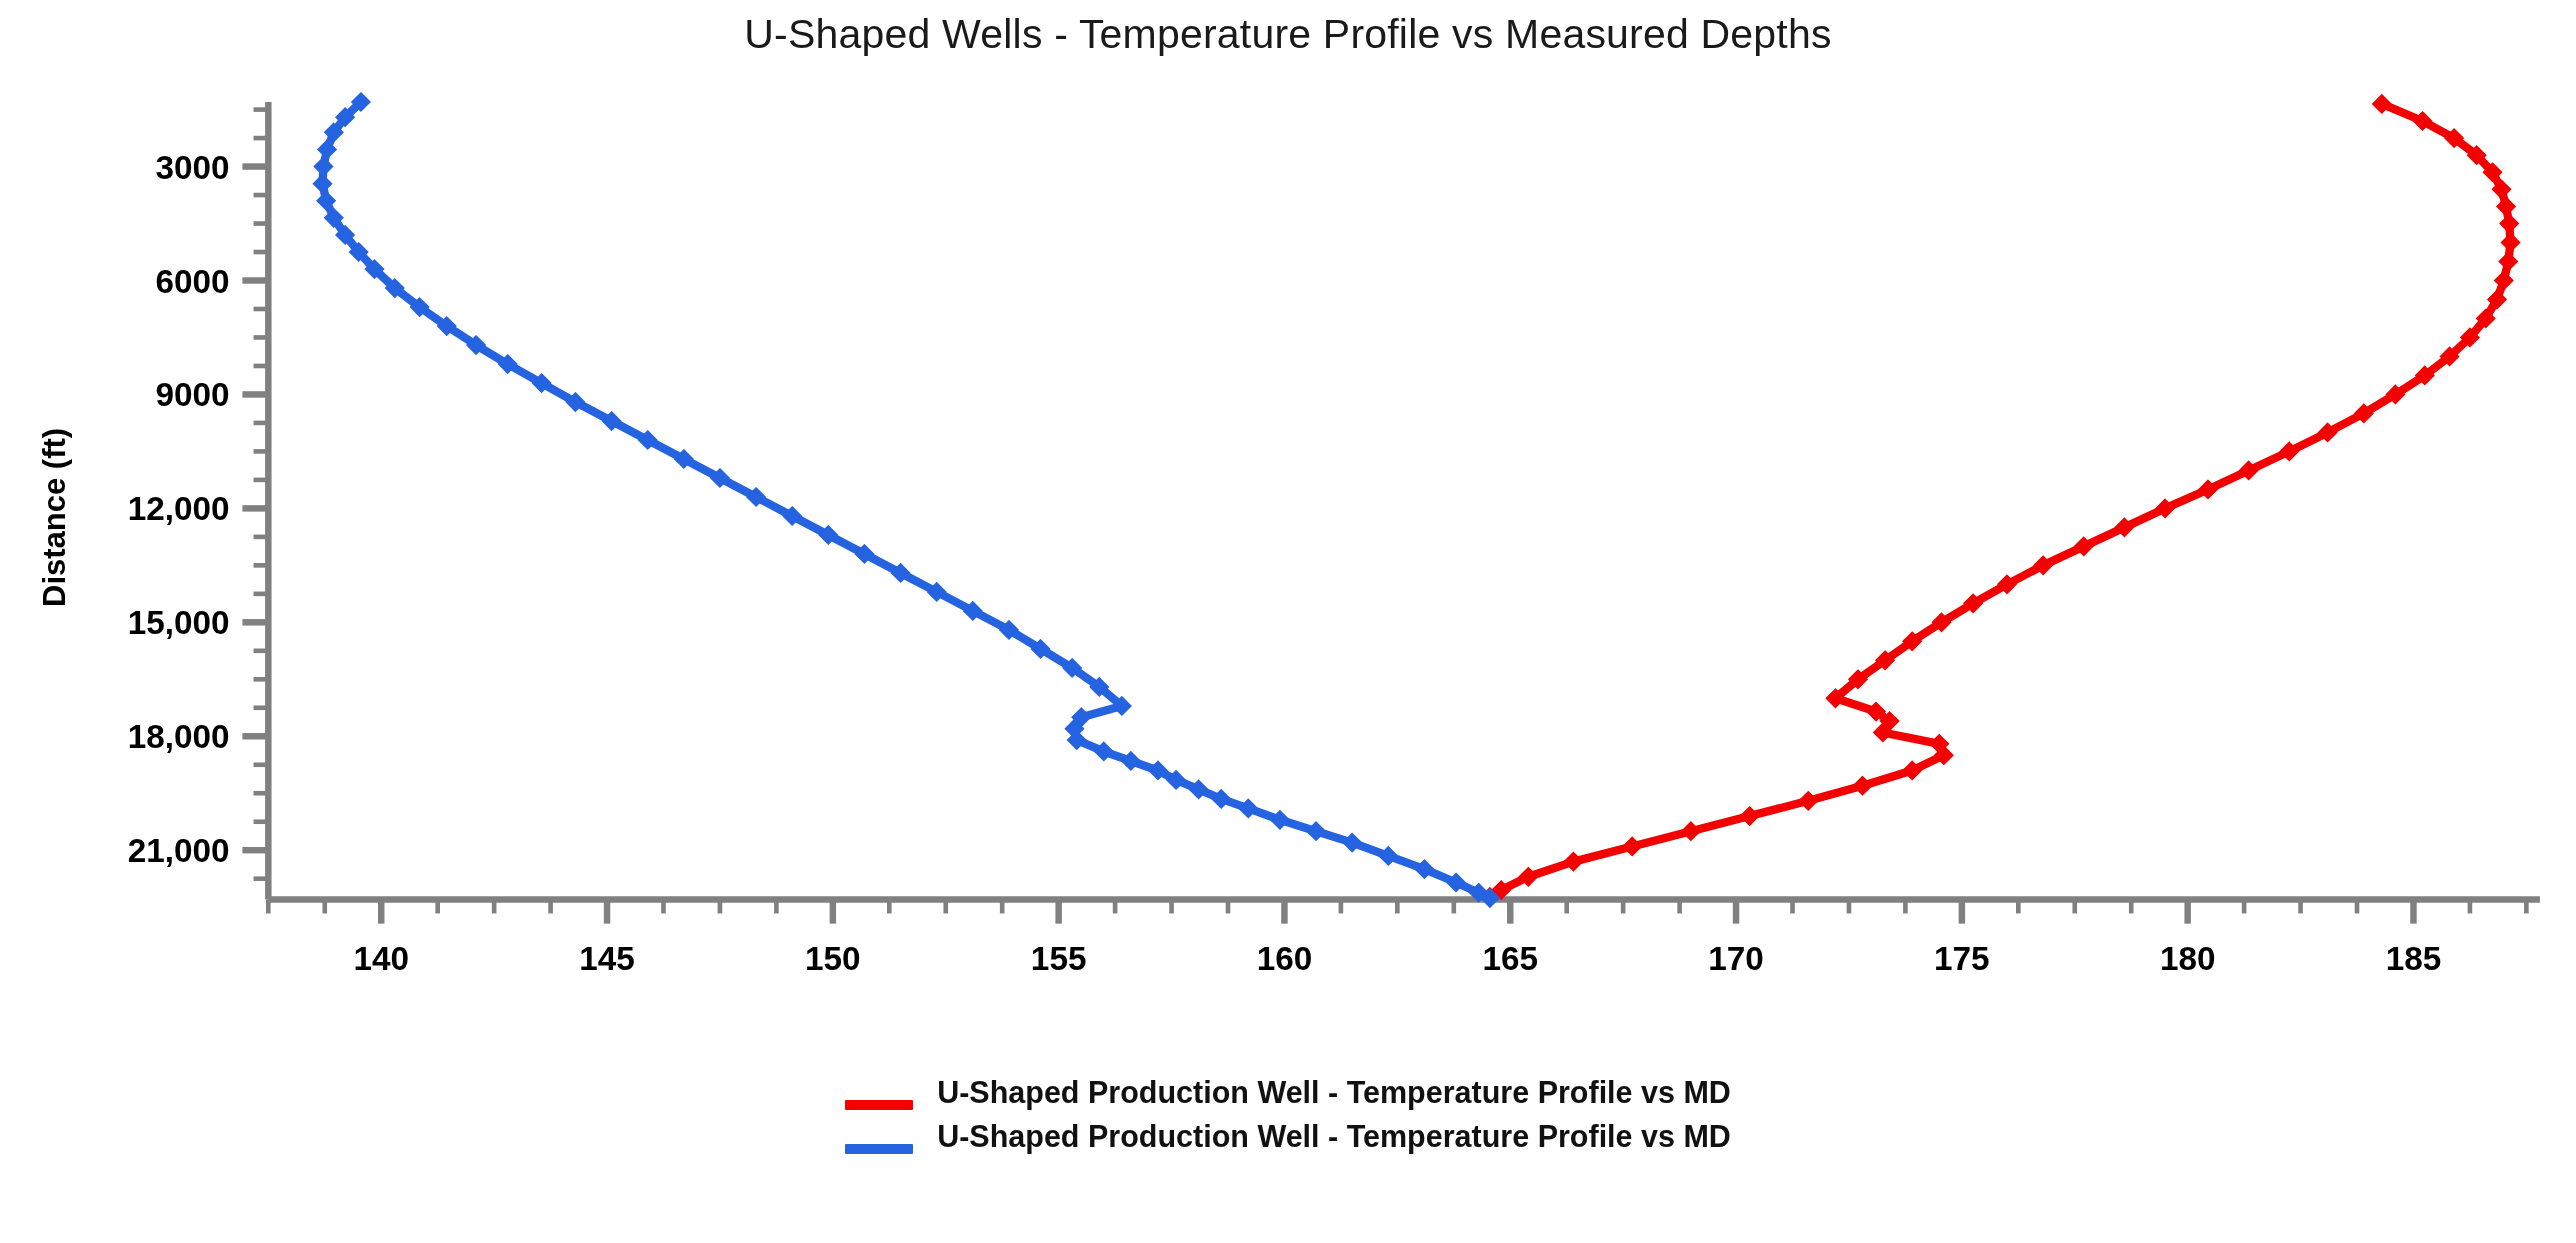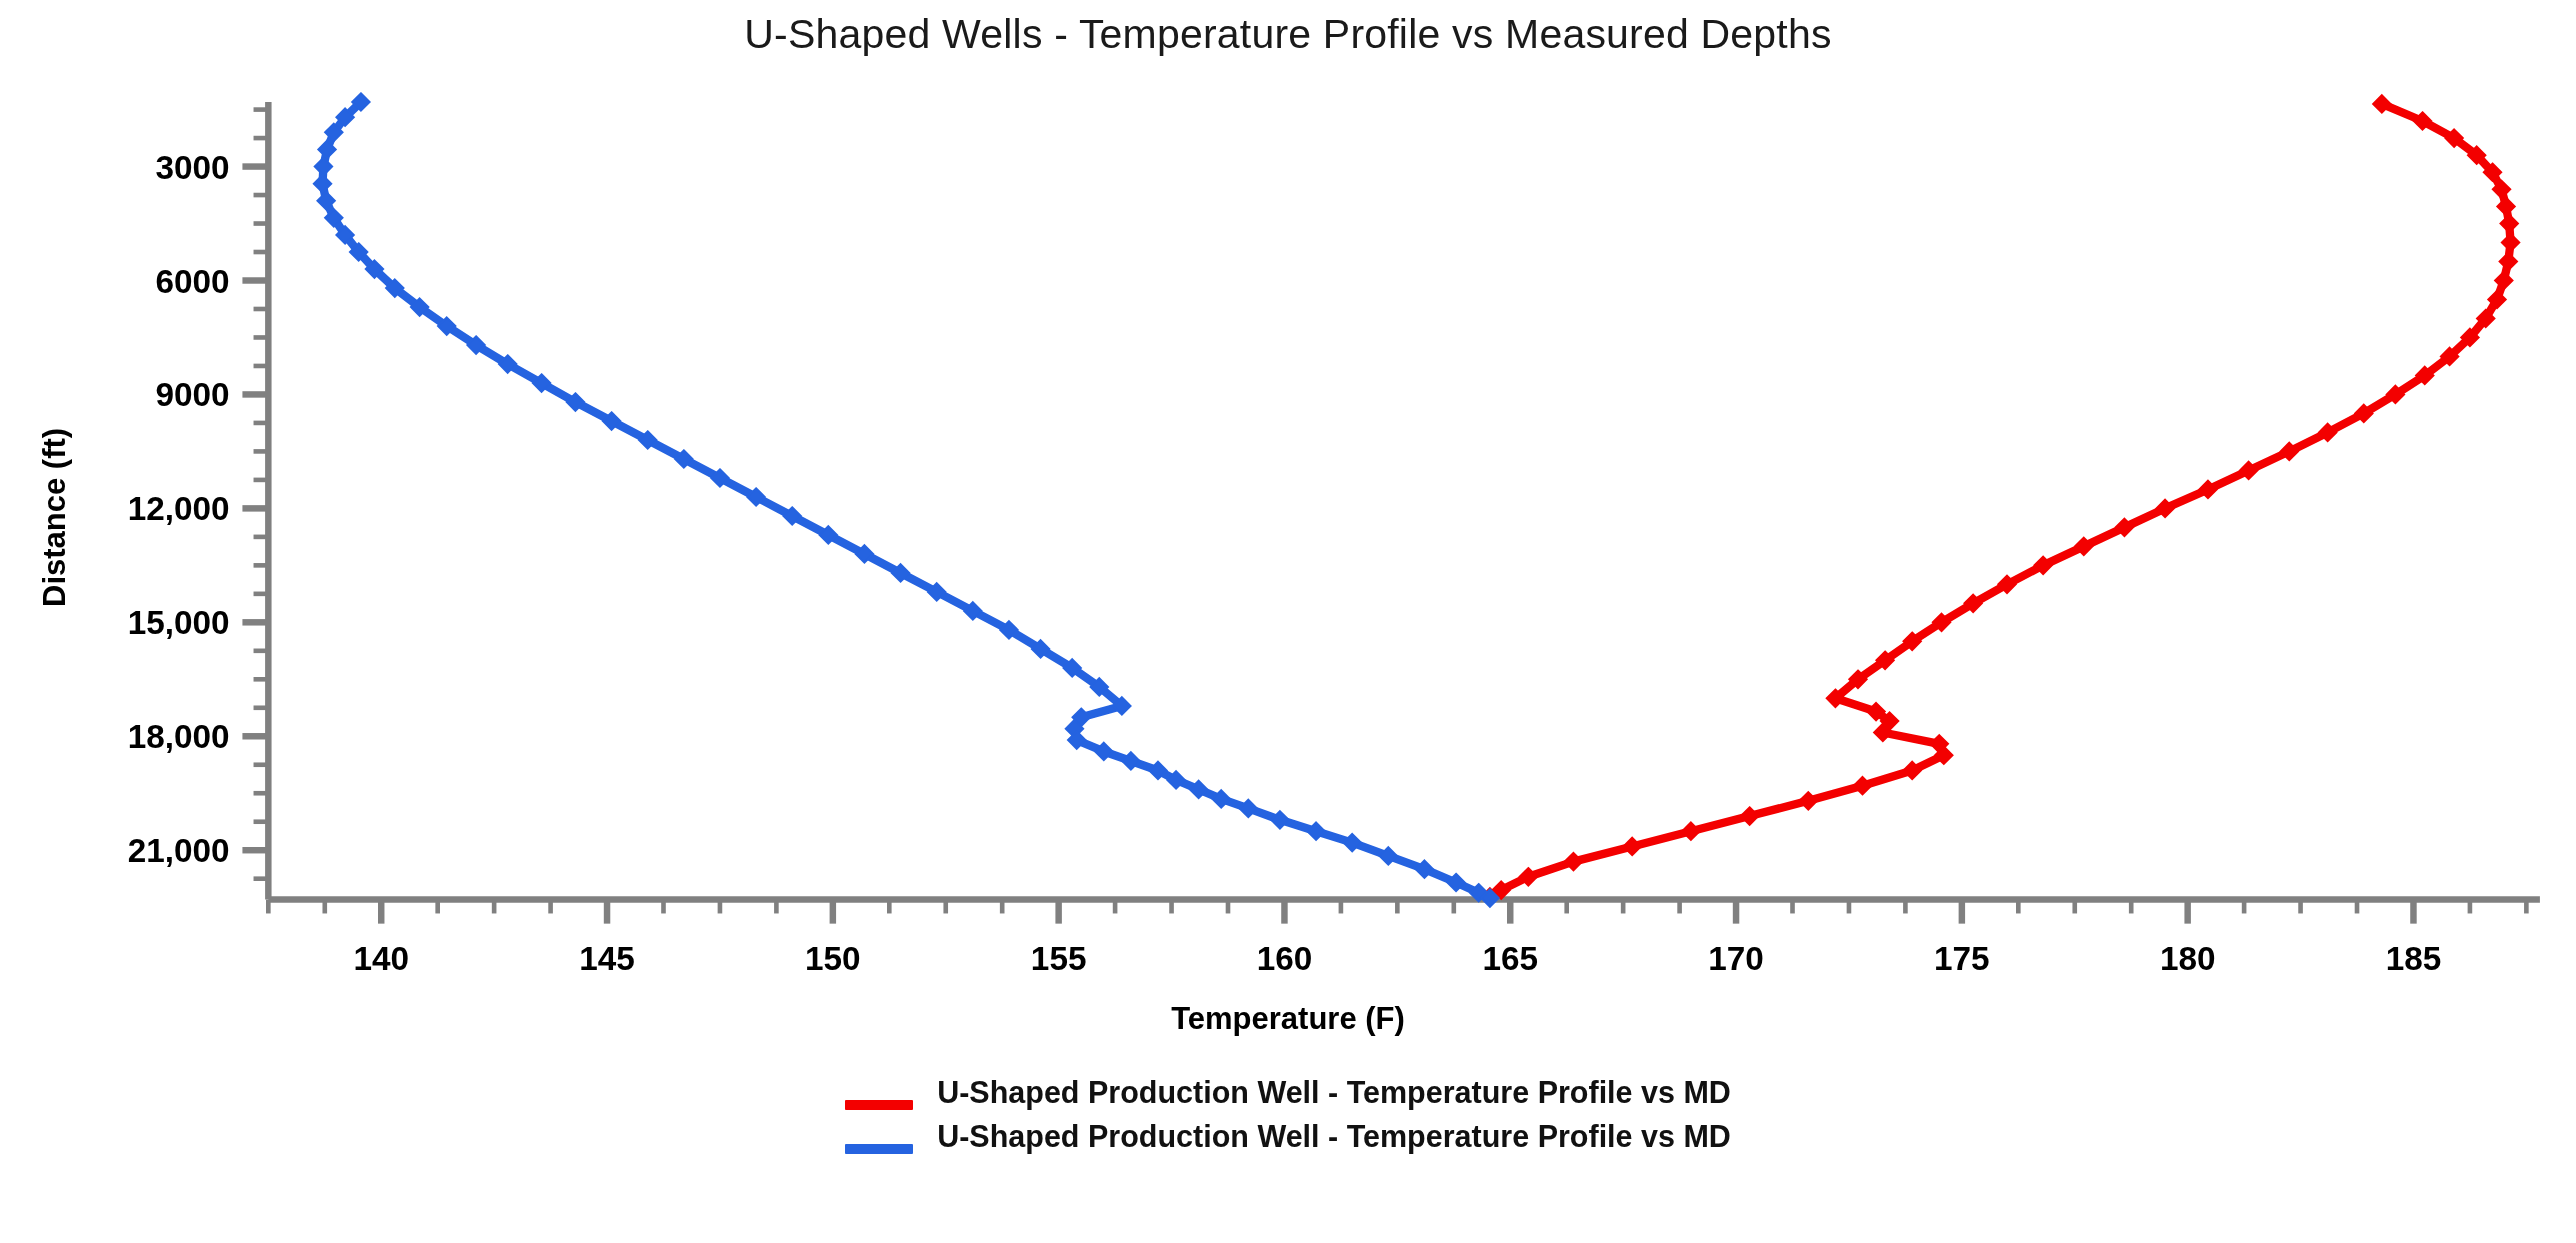--- a/index.html
+++ b/index.html
@@ -238,21 +238,20 @@
         <path d="M 1461.3717693836975 900.9285714285714 L 1470.8717693836975 910.4285714285714 L 1461.3717693836975 919.9285714285714 L 1451.8717693836975 910.4285714285714 Z" fill="#2563e0" stroke="#2563e0" stroke-width="2"></path>
         <path d="M 1500.4174950298213 915.2952380952381 L 1509.9174950298213 924.7952380952381 L 1500.4174950298213 934.2952380952381 L 1490.9174950298213 924.7952380952381 Z" fill="#2563e0" stroke="#2563e0" stroke-width="2"></path>
         <path d="M 1539.4632206759436 929.6619047619048 L 1548.9632206759436 939.1619047619048 L 1539.4632206759436 948.6619047619048 L 1529.9632206759436 939.1619047619048 Z" fill="#2563e0" stroke="#2563e0" stroke-width="2"></path>
         <path d="M 1573.6282306163025 944.0285714285715 L 1583.1282306163025 953.5285714285715 L 1573.6282306163025 963.0285714285715 L 1564.1282306163025 953.5285714285715 Z" fill="#2563e0" stroke="#2563e0" stroke-width="2"></path>
         <path d="M 1598.0318091451295 955.1114285714285 L 1607.5318091451295 964.6114285714285 L 1598.0318091451295 974.1114285714285 L 1588.5318091451295 964.6114285714285 Z" fill="#2563e0" stroke="#2563e0" stroke-width="2"></path>
         <path d="M 1610.2335984095432 960.8580952380952 L 1619.7335984095432 970.3580952380952 L 1610.2335984095432 979.8580952380952 L 1600.7335984095432 970.3580952380952 Z" fill="#2563e0" stroke="#2563e0" stroke-width="2"></path>
       </g>
     </svg>
 
   <div class="ylabel" id="y-axis-title" style="left: 37px; top: 607px;">Distance (ft)</div>
-  <div class="xlabel" id="x-axis-title" style="left: 0px; top: 1001px;">Temperature (F)</div>
 
   <div class="legend" id="legend" style="top: 1075px;">
       <div class="legend-row">
         <span class="legend-swatch" style="background: rgb(243, 0, 0);"></span>
         <span class="legend-label">U-Shaped Production Well - Temperature Profile vs MD</span>
       </div>
       <div class="legend-row">
         <span class="legend-swatch" style="background: rgb(37, 99, 224);"></span>
         <span class="legend-label">U-Shaped Production Well - Temperature Profile vs MD</span>
       </div>

